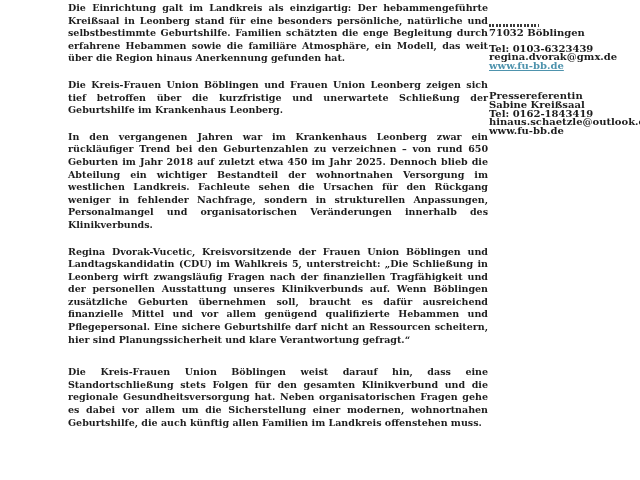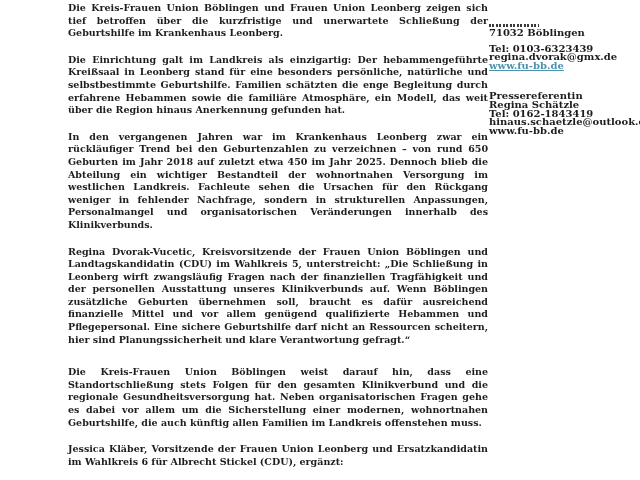--- a/index.html
+++ b/index.html
@@ -27,40 +27,39 @@
   .sb-block2 { margin-top:22px; }
   .sb-line { white-space:nowrap; }
   a.sb-link { text-decoration:underline; cursor:pointer; }
 </style>
 </head>
 <body>
 
 <div class="page">
 
   <div class="body-col">
+    <p>Die Einrichtung galt im Landkreis als einzigartig: Der hebammengeführte Kreißsaal in Leonberg stand für eine besonders persönliche, natürliche und selbstbestimmte Geburtshilfe. Familien schätzten die enge Begleitung durch erfahrene Hebammen sowie die familiäre Atmosphäre, ein Modell, das weit über die Region hinaus Anerkennung gefunden hat.</p>
     <p>Die Kreis-Frauen Union Böblingen und Frauen Union Leonberg zeigen sich tief betroffen über die kurzfristige und unerwartete Schließung der Geburtshilfe im Krankenhaus Leonberg.</p>
-    <p>Die Einrichtung galt im Landkreis als einzigartig: Der hebammengeführte Kreißsaal in Leonberg stand für eine besonders persönliche, natürliche und selbstbestimmte Geburtshilfe. Familien schätzten die enge Begleitung durch erfahrene Hebammen sowie die familiäre Atmosphäre, ein Modell, das weit über die Region hinaus Anerkennung gefunden hat.</p>
     <p>In den vergangenen Jahren war im Krankenhaus Leonberg zwar ein rückläufiger Trend bei den Geburtenzahlen zu verzeichnen – von rund 650 Geburten im Jahr 2018 auf zuletzt etwa 450 im Jahr 2025. Dennoch blieb die Abteilung ein wichtiger Bestandteil der wohnortnahen Versorgung im westlichen Landkreis. Fachleute sehen die Ursachen für den Rückgang weniger in fehlender Nachfrage, sondern in strukturellen Anpassungen, Personalmangel und organisatorischen Veränderungen innerhalb des Klinikverbunds.</p>
     <p>Regina Dvorak-Vucetic, Kreisvorsitzende der Frauen Union Böblingen und Landtagskandidatin (CDU) im Wahlkreis 5, unterstreicht: „Die Schließung in Leonberg wirft zwangsläufig Fragen nach der finanziellen Tragfähigkeit und der personellen Ausstattung unseres Klinikverbunds auf. Wenn Böblingen zusätzliche Geburten übernehmen soll, braucht es dafür ausreichend finanzielle Mittel und vor allem genügend qualifizierte Hebammen und Pflegepersonal. Eine sichere Geburtshilfe darf nicht an Ressourcen scheitern, hier sind Planungssicherheit und klare Verantwortung gefragt.“</p>
     <p class="gap-before">Die Kreis-Frauen Union Böblingen weist darauf hin, dass eine Standortschließung stets Folgen für den gesamten Klinikverbund und die regionale Gesundheitsversorgung hat. Neben organisatorischen Fragen gehe es dabei vor allem um die Sicherstellung einer modernen, wohnortnahen Geburtshilfe, die auch künftig allen Familien im Landkreis offenstehen muss.</p>
-    <p>Jessica Kläber, Vorsitzende der Frauen Union Leonberg und Ersatzkandidatin im Wahlkreis 6 für Albrecht Stickel (CDU), ergänzt:</p>
   </div>
 
   <aside class="sidebar">
     <div class="addr-clip"></div>
     <div class="sb-line">71032 Böblingen</div>
 
     <div class="sb-block1">
       <div class="sb-line">Tel: 0103-6323439</div>
       <div class="sb-line">regina.dvorak@gmx.de</div>
       <a class="sb-link sb-line" id="link1" style="color: rgb(78, 147, 173);">www.fu-bb.de</a>
     </div>
 
     <div class="sb-block2">
       <div class="sb-line">Pressereferentin</div>
-      <div class="sb-line">Regina Schätzle</div>
+      <div class="sb-line">Sabine Kreißsaal</div>
       <div class="sb-line">Tel: 0162-1843419</div>
       <div class="sb-line">hinaus.schaetzle@outlook.de</div>
       <div class="sb-line">www.fu-bb.de</div>
     </div>
   </aside>
 
 </div>
 
 </body></html>

